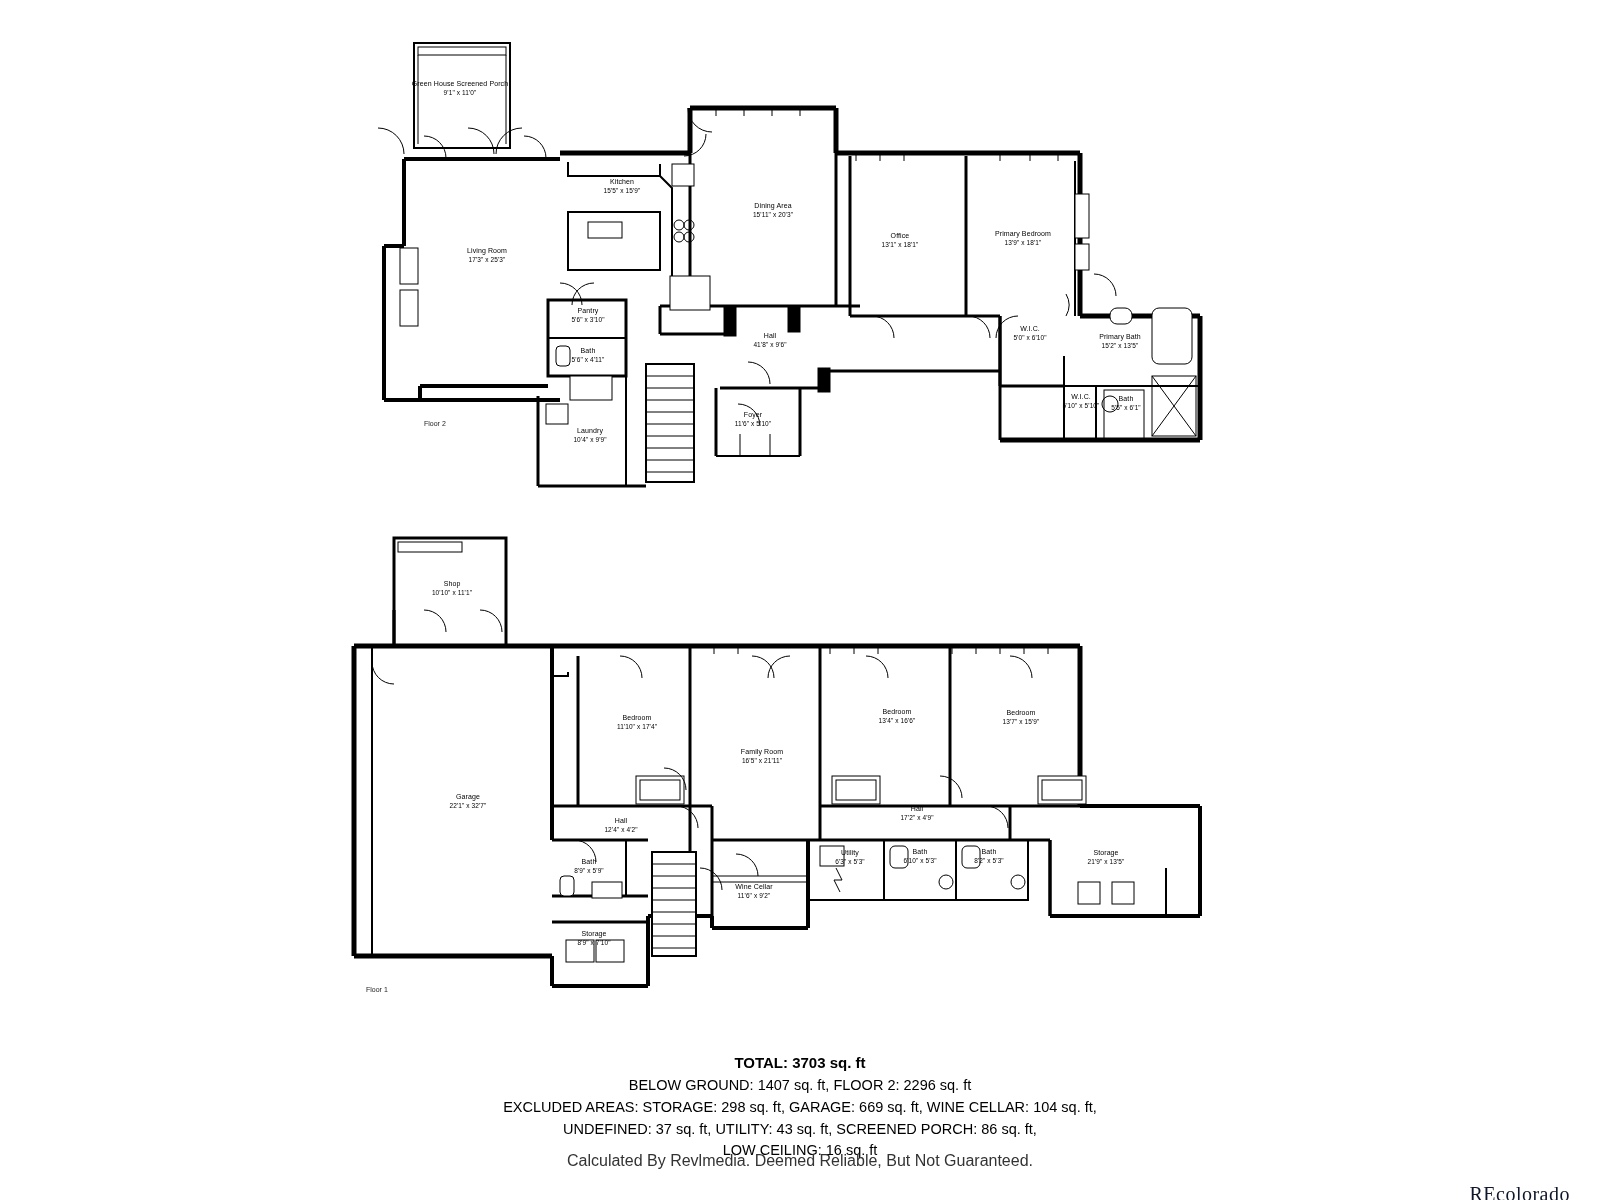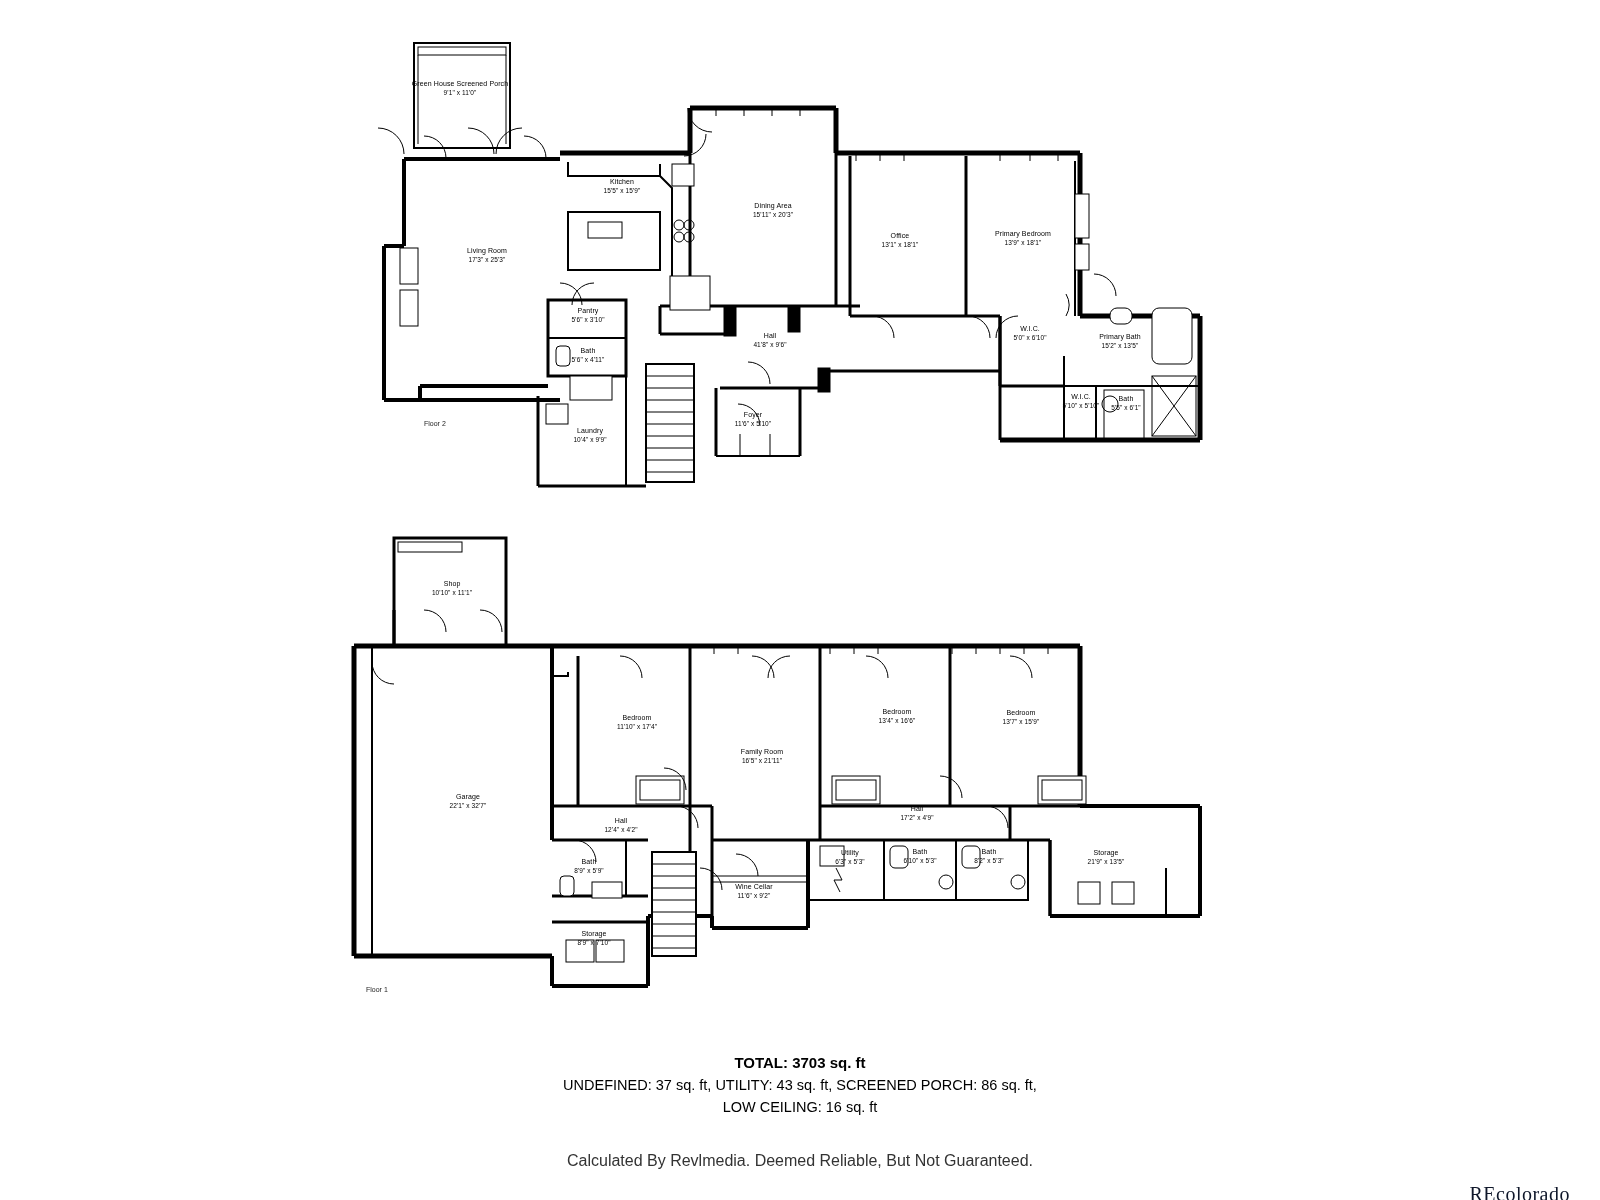--- a/index.html
+++ b/index.html
@@ -422,20 +422,22 @@
         <span class="dim">11'6" x 9'2"</span>
       </div>
       <div class="label" style="left: 534px; top: 914px; width: 120px;">
         <span class="nm">Storage</span>
         <span class="dim">8'9" x 7'10"</span>
       </div>
     </div>
 
   <div class="summary" style="top:1035px;">
     <div class="total">TOTAL: 3703 sq. ft</div>
+    <div class="line">BELOW GROUND: 1407 sq. ft, FLOOR 2: 2296 sq. ft</div>
+    <div class="line">EXCLUDED AREAS: STORAGE: 298 sq. ft, GARAGE: 669 sq. ft, WINE CELLAR: 104 sq. ft,</div>
     <div class="line">UNDEFINED: 37 sq. ft, UTILITY: 43 sq. ft, SCREENED PORCH: 86 sq. ft,</div>
     <div class="line">LOW CEILING: 16 sq. ft</div>
   </div>
 
   <div class="disclaimer" style="top:1136px;">Calculated By Revlmedia. Deemed Reliable, But Not Guaranteed.</div>
 
   <div class="brand">
     <span class="re">REcolorado</span>
   </div>
 </div>

